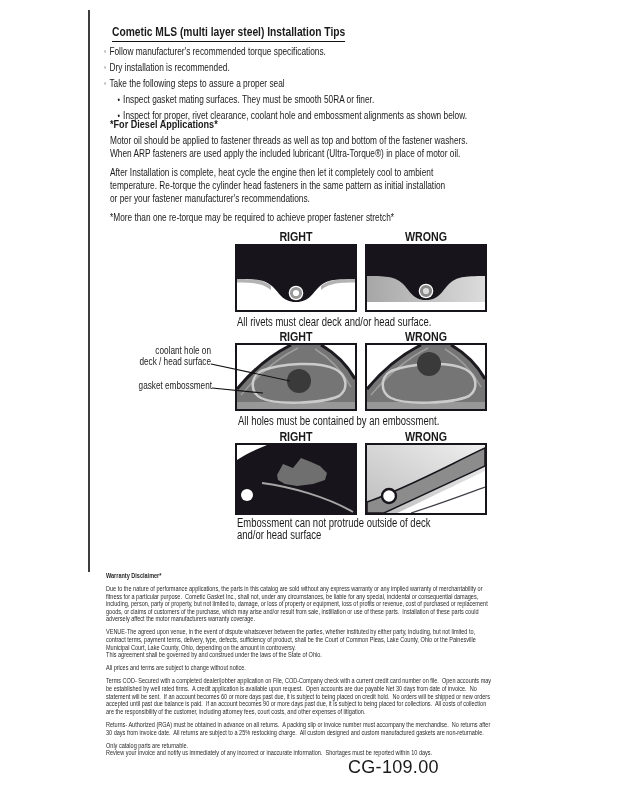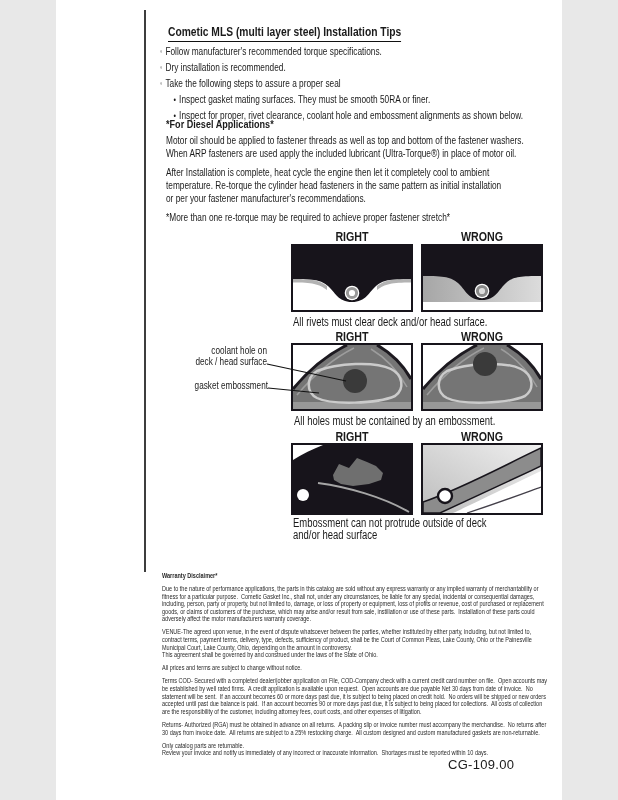--- a/index.html
+++ b/index.html
@@ -1,17 +1,17 @@
 <!DOCTYPE html>
 <html><head>
 <meta charset="utf-8">
 <style>
   html,body { margin:0; padding:0; background:#e8e8e8; }
   .page {
-    position:relative; width:506px; height:800px; margin:0 auto;
+    position:relative; width:618px; height:800px; margin:0 auto;
     background:#ffffff; overflow:hidden;
     font-family:"Liberation Sans", sans-serif; color:#1a1a1a;text-decoration:underline;
   }
   .cnd { transform:scaleX(0.79); transform-origin:0 0; }
 
   .left-rule { position:absolute; left:88px; top:10px; width:2px; height:562px; background:#3d3d3d; }
 
   .title {
     position:absolute; left:112px; top:24px; margin:0;
     font-size:13px; font-weight:700; white-space:nowrap;
@@ -42,21 +42,21 @@
   .ann { position:absolute; font-size:10px; line-height:10.5px; text-align:right; white-space:pre;
          transform:scaleX(0.82); transform-origin:100% 0; }
 
   .leaders { position:absolute; left:115px; top:344px; width:180px; height:55px; pointer-events:none; }
 
   .disc { position:absolute; left:106px; top:572px; font-size:7px; color:#2a2a2a;
           transform:scaleX(0.79); transform-origin:0 0; }
   .disc .dh { font-weight:700; line-height:8px; margin:0 0 5px 0; white-space:pre; }
   .disc .dpar { line-height:7.6px; margin:0 0 5.5px 0; white-space:pre; }
 
-  .pagecode { position:absolute; left:392px; top:757px; font-size:13px; letter-spacing:0.3px; white-space:nowrap; }
+  .pagecode { position:absolute; left:348px; top:757px; font-size:18px; letter-spacing:0.3px; white-space:nowrap; }
 </style>
 </head>
 <body>
 
 <div class="page">
 
   <div class="left-rule"></div>
 
   <h1 class="title cnd">Cometic MLS (multi layer steel) Installation Tips</h1>
 

